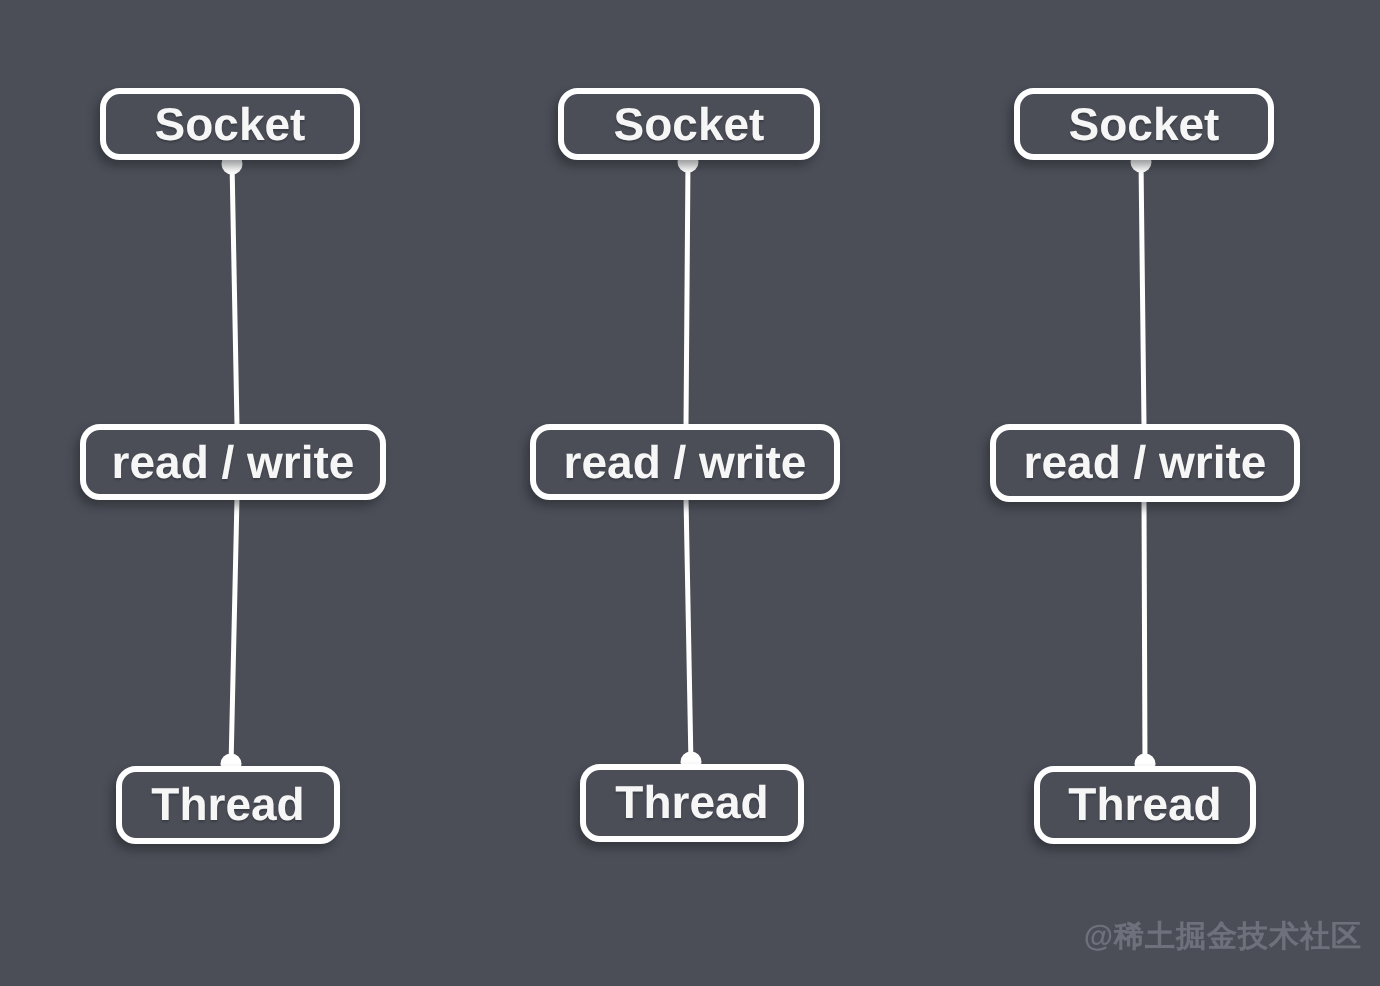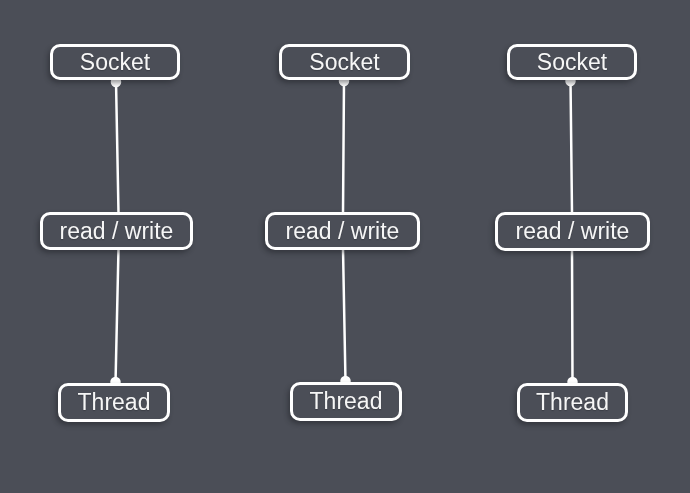--- a/index.html
+++ b/index.html
@@ -11,20 +11,21 @@
   *{margin:0;padding:0;box-sizing:border-box;}
   html,body{width:690px;height:493px;overflow:hidden;}
   body{
     background:var(--bg);
     font-family:"Liberation Sans","DejaVu Sans",sans-serif;
   }
   .canvas{
     position:relative;
     width:690px;height:493px;
     background:var(--bg);
+    font-weight:bold;
   }
   .wires{
     position:absolute;left:0;top:0;width:690px;height:493px;
     z-index:1;
   }
   .box{
     position:absolute;
     z-index:2;
     display:flex;align-items:center;justify-content:center;
     background:var(--bg);
@@ -97,13 +98,14 @@
   <div class="box c1-thread">Thread</div>
 
   <div class="box c2-socket">Socket</div>
   <div class="box c2-io">read / write</div>
   <div class="box c2-thread">Thread</div>
 
   <div class="box c3-socket">Socket</div>
   <div class="box c3-io">read / write</div>
   <div class="box c3-thread">Thread</div>
 
+  <div class="watermark">@稀土掘金技术社区</div>
 </div>
 
 </body></html>

